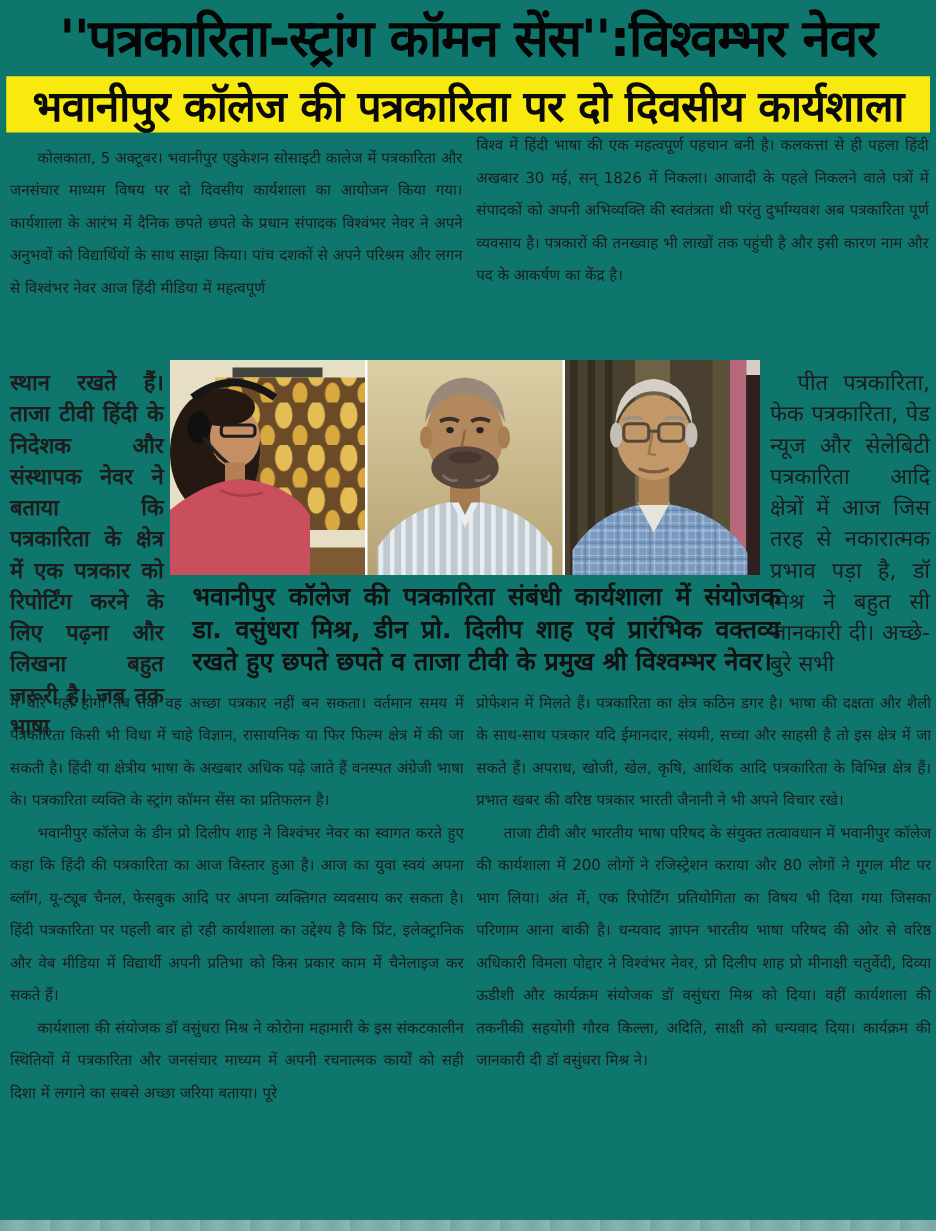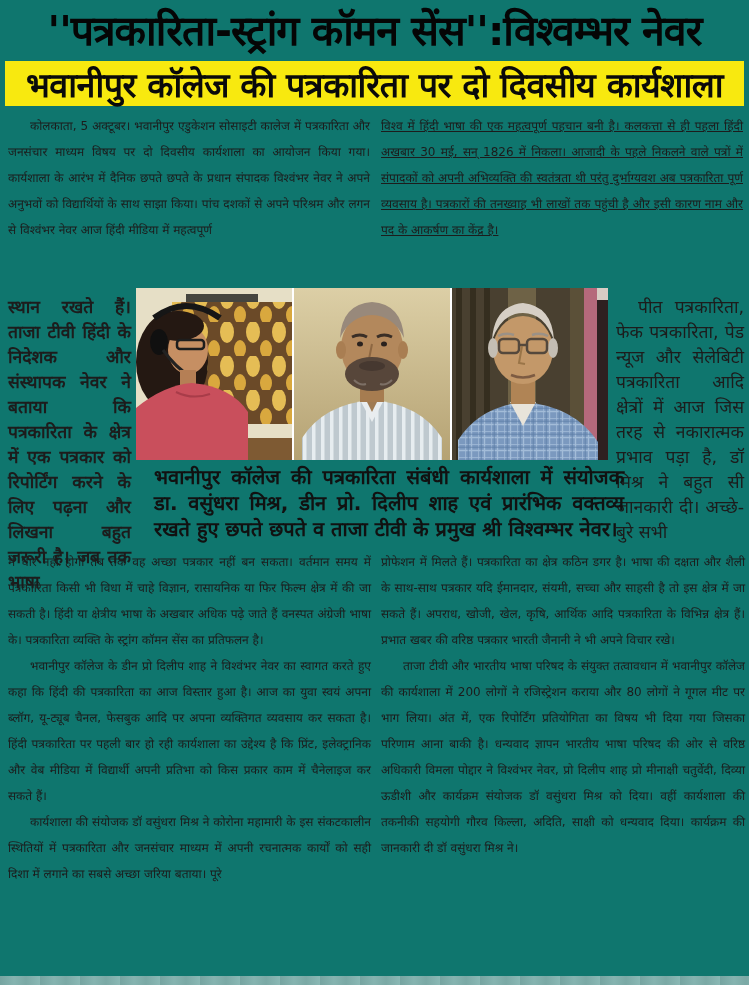--- a/index.html
+++ b/index.html
@@ -25,21 +25,21 @@
     white-space:nowrap; letter-spacing:-0.5px;
   }
   .body-text {
     position:absolute; font-size:12px; line-height:26px;
     text-align:justify; color:#1c1c1c;
   }
   .body-text p { margin:0; padding:0; }
   .body-text p.indent { text-indent:22px; }
   .narrow { font-size:17.5px; line-height:25px; }
   .b-left-top    { left:8px;   top:113px; width:362px; }
-  .b-right-top   { left:381px; top:113px; width:362px;text-decoration:underline; }
+  .b-right-top   { left:381px; top:103px; width:362px; }
   .b-left-side   { left:8px;   top:295px; width:123px;font-weight:bold; }
   .b-right-side  { left:616px; top:295px; width:128px; }
   .b-left-bottom { left:8px;   top:549px; width:363px; }
   .b-right-bottom{ left:381px; top:549px; width:364px; }
   .photo {
     position:absolute; left:136px; top:288px; width:472px; height:172px;
     background:#fff;
   }
   .photo svg { display:block; }
   .caption {

